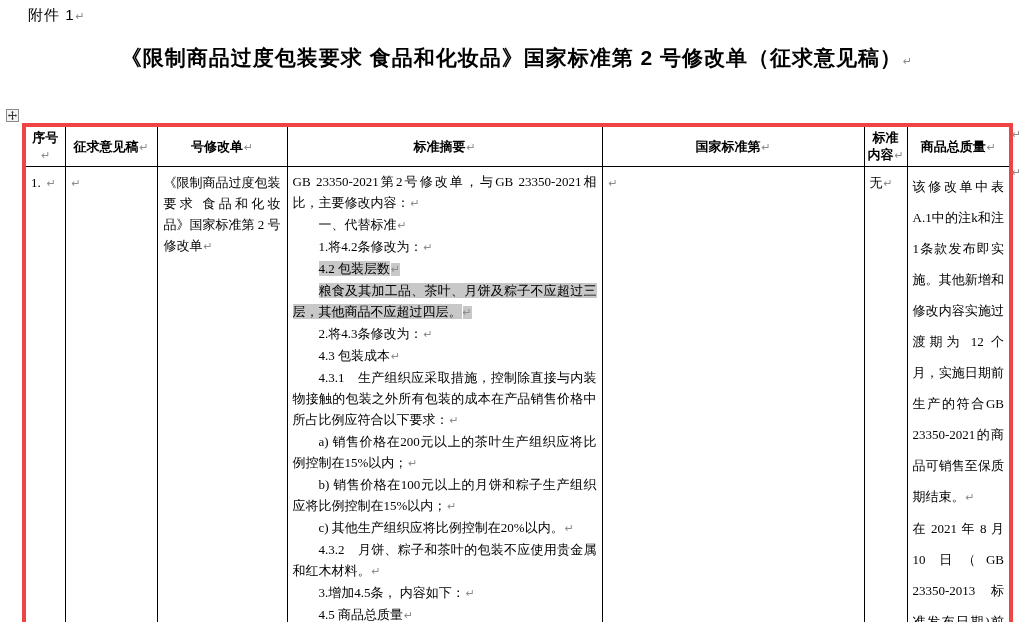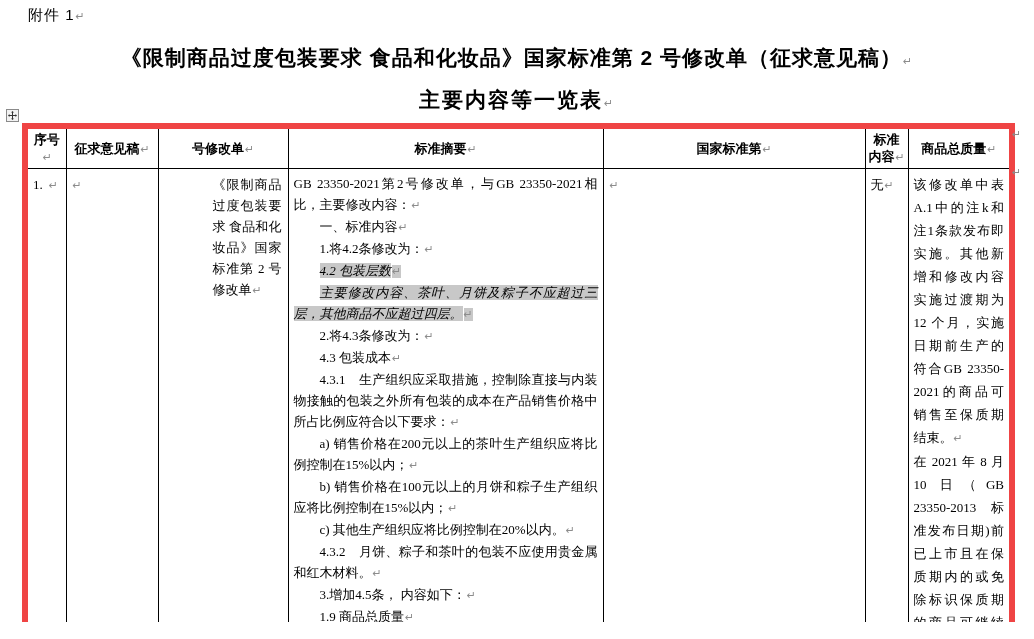--- a/index.html
+++ b/index.html
@@ -15,35 +15,35 @@
 
   .mark{color:var(--mark,#8c8c8c);font-family:"DejaVu Sans",sans-serif;
         font-size:11px;font-weight:normal;margin-left:1px;}
   .sp{margin-left:6px;}
 
   .move-handle{position:absolute;left:6px;top:109px;width:13px;height:13px;
                border:1px solid #8a8a8a;background:#f2f2f2;box-sizing:border-box;
                display:flex;align-items:center;justify-content:center;cursor:move;}
 
   table.tbl{position:absolute;left:22px;top:123px;width:987px;border-collapse:collapse;
-            table-layout:fixed;border:6px solid #ef4444;}
+            table-layout:fixed;border:4px solid #ef4444;}
   .tbl th,.tbl td{border:1px solid #000;padding:0;}
   .tbl thead th{height:39px;text-align:center;vertical-align:middle;
                 font-family:"Liberation Sans",sans-serif;font-weight:bold;
                 font-size:13px;line-height:17px;padding:0 2px;}
   .tbl tbody tr{height:457px;}
   .tbl tbody td{vertical-align:top;}
 
   .cellpad{padding:5px 5px;font-size:13px;line-height:21px;}
-  .name{text-align:justify;padding:5px 6px;margin-left:48px;}
+  .name{text-align:justify;padding:5px 6px;}
   .summary{height:447px;overflow:hidden;text-align:justify;padding:4px 5px;}
   .summary .para{margin:0;}
   .summary .ind{text-indent:2em;}
-  .impl{height:447px;overflow:hidden;text-align:justify;line-height:23px;padding:4px 5px;}
-  .hl{background:var(--hl,#c8c8c8);font-style:italic;}
+  .impl{height:447px;overflow:hidden;text-align:justify;line-height:31px;padding:4px 5px;}
+  .hl{background:var(--hl,#c8c8c8);}
 
   .rowmark{position:absolute;left:1012px;color:var(--mark,#8c8c8c);
            font-family:"DejaVu Sans",sans-serif;font-size:11px;}
   .m1{top:128px;}
   .m2{top:166px;}
   .resize-handle{position:absolute;left:1006px;top:624px;width:10px;height:9px;
                  border:1px solid #999;background:#fff;box-sizing:border-box;cursor:nwse-resize;}
 </style>
 </head>
 <body>
@@ -51,23 +51,20 @@
 <div class="page">
 
   <div class="attach">
     <span>附件 1</span><span class="mark">↵</span>
   </div>
 
   <div class="title t1">
     <span>《限制商品过度包装要求 食品和化妆品》国家标准第 2 号修改单（征求意见稿）</span><span class="mark">↵</span>
   </div>
 
-  <div class="title t2">
-    <span>主要内容等一览表</span><span class="mark">↵</span>
-  </div>
 
   <div class="move-handle">
     <svg width="9" height="9" viewBox="0 0 9 9">
       <path d="M4.5 0 L6 1.5 H5 V4 H7.5 V3 L9 4.5 L7.5 6 V5 H5 V7.5 H6 L4.5 9 L3 7.5 H4 V5 H1.5 V6 L0 4.5 L1.5 3 V4 H4 V1.5 H3 Z" fill="#333"></path>
     </svg>
   </div>
 
   <table class="tbl">
     <colgroup>
       <col style="width:41px">
@@ -96,33 +93,33 @@
         </td>
         <td>
           <div class="cellpad"><span class="mark">↵</span></div>
         </td>
         <td>
           <div class="cellpad name"><span>《限制商品过度包装要求 食品和化妆品》国家标准第 2 号修改单</span><span class="mark">↵</span></div>
         </td>
         <td>
           <div class="cellpad summary">
               <div class="para"><span>GB 23350-2021第2号修改单，与GB 23350-2021相比，主要修改内容：</span><span class="mark">↵</span></div>
-              <div class="para ind"><span>一、标准内容</span><span class="mark">↵</span></div>
+              <div class="para ind"><span>一、代替标准</span><span class="mark">↵</span></div>
               <div class="para ind"><span>1.将4.2条修改为：</span><span class="mark">↵</span></div>
               <div class="para ind"><span class="hl">4.2 包装层数</span><span class="mark hl">↵</span></div>
-              <div class="para ind"><span class="hl">主要修改内容、茶叶、月饼及粽子不应超过三层，其他商品不应超过四层。</span><span class="mark hl">↵</span></div>
+              <div class="para ind"><span class="hl">粮食及其加工品、茶叶、月饼及粽子不应超过三层，其他商品不应超过四层。</span><span class="mark hl">↵</span></div>
               <div class="para ind"><span>2.将4.3条修改为：</span><span class="mark">↵</span></div>
               <div class="para ind"><span>4.3 包装成本</span><span class="mark">↵</span></div>
               <div class="para ind"><span>4.3.1　生产组织应采取措施，控制除直接与内装物接触的包装之外所有包装的成本在产品销售价格中所占比例应符合以下要求：</span><span class="mark">↵</span></div>
               <div class="para ind"><span>a) 销售价格在200元以上的茶叶生产组织应将比例控制在15%以内；</span><span class="mark">↵</span></div>
               <div class="para ind"><span>b) 销售价格在100元以上的月饼和粽子生产组织应将比例控制在15%以内；</span><span class="mark">↵</span></div>
               <div class="para ind"><span>c) 其他生产组织应将比例控制在20%以内。</span><span class="mark">↵</span></div>
               <div class="para ind"><span>4.3.2　月饼、粽子和茶叶的包装不应使用贵金属和红木材料。</span><span class="mark">↵</span></div>
               <div class="para ind"><span>3.增加4.5条， 内容如下：</span><span class="mark">↵</span></div>
-              <div class="para ind"><span>1.9 商品总质量</span><span class="mark">↵</span></div>
+              <div class="para ind"><span>4.5 商品总质量</span><span class="mark">↵</span></div>
             </div>
         </td>
         <td>
           <div class="cellpad"><span class="mark">↵</span></div>
         </td>
         <td>
           <div class="cellpad"><span>无</span><span class="mark">↵</span></div>
         </td>
         <td>
           <div class="cellpad impl">

